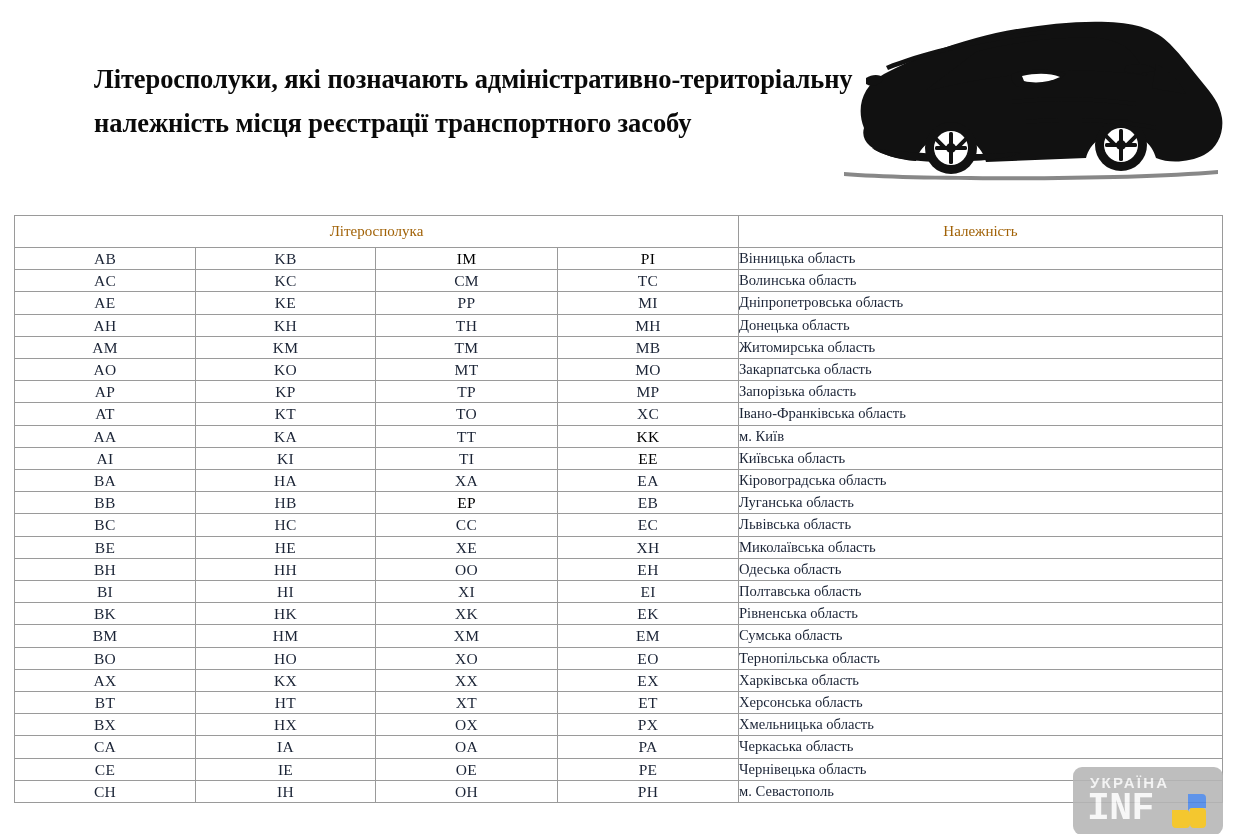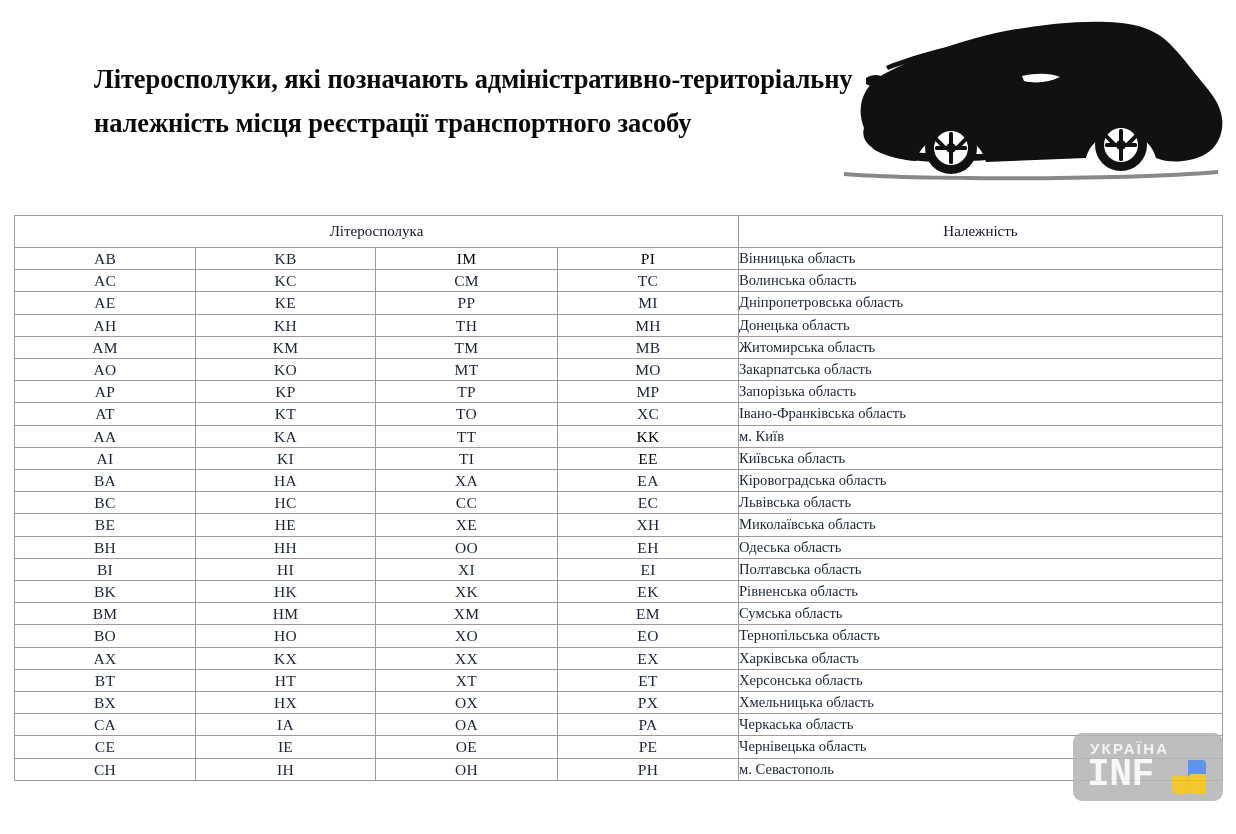--- a/index.html
+++ b/index.html
@@ -53,21 +53,21 @@
   }
   #codes-table th, #codes-table td {
     border: 1px solid #9a9a9a;
     padding: 0;
     font-weight: normal;
   }
   .th-group {
     height: 32px;
     text-align: center;
     font-size: 15px;
-    color: #0f172a;
+    color: #a16207;
     font-family: "Liberation Serif", "DejaVu Serif", serif;
   }
   td.code {
     text-align: center;
     font-size: 15.5px;
     line-height: 21.2px;
     height: 21.2px;
     color: #1b2436;
     font-family: "Liberation Serif", "DejaVu Serif", serif;
     letter-spacing: 0.3px;
@@ -79,21 +79,21 @@
     font-size: 14.6px;
     line-height: 21.2px;
     height: 21.2px;
     color: #1b2436;
     font-family: "Liberation Serif", "DejaVu Serif", serif;
   }
 
   
   #watermark {
     position: absolute;
-    left: 1073px; top: 733px;
+    left: 1073px; top: 767px;
     width: 150px; height: 68px;
     background: #b6b6b6;
     border-radius: 9px;
     opacity: 0.88;
     overflow: hidden;
   }
   #wm-top {
     position: absolute;
     left: 17px; top: 7px;
     font-family: "Liberation Sans", "DejaVu Sans", sans-serif;
@@ -298,20 +298,27 @@
           <td class="region">Київська область</td>
         </tr>
         <tr>
           <td class="code">BA</td>
           <td class="code">HA</td>
           <td class="code">XA</td>
           <td class="code">EA</td>
           <td class="region">Кіровоградська область</td>
         </tr>
         <tr>
+          <td class="code">BB</td>
+          <td class="code">HB</td>
+          <td class="code teal">EP</td>
+          <td class="code">EB</td>
+          <td class="region">Луганська область</td>
+        </tr>
+        <tr>
           <td class="code">BC</td>
           <td class="code">HC</td>
           <td class="code">CC</td>
           <td class="code">EC</td>
           <td class="region">Львівська область</td>
         </tr>
         <tr>
           <td class="code">BE</td>
           <td class="code">HE</td>
           <td class="code">XE</td>

